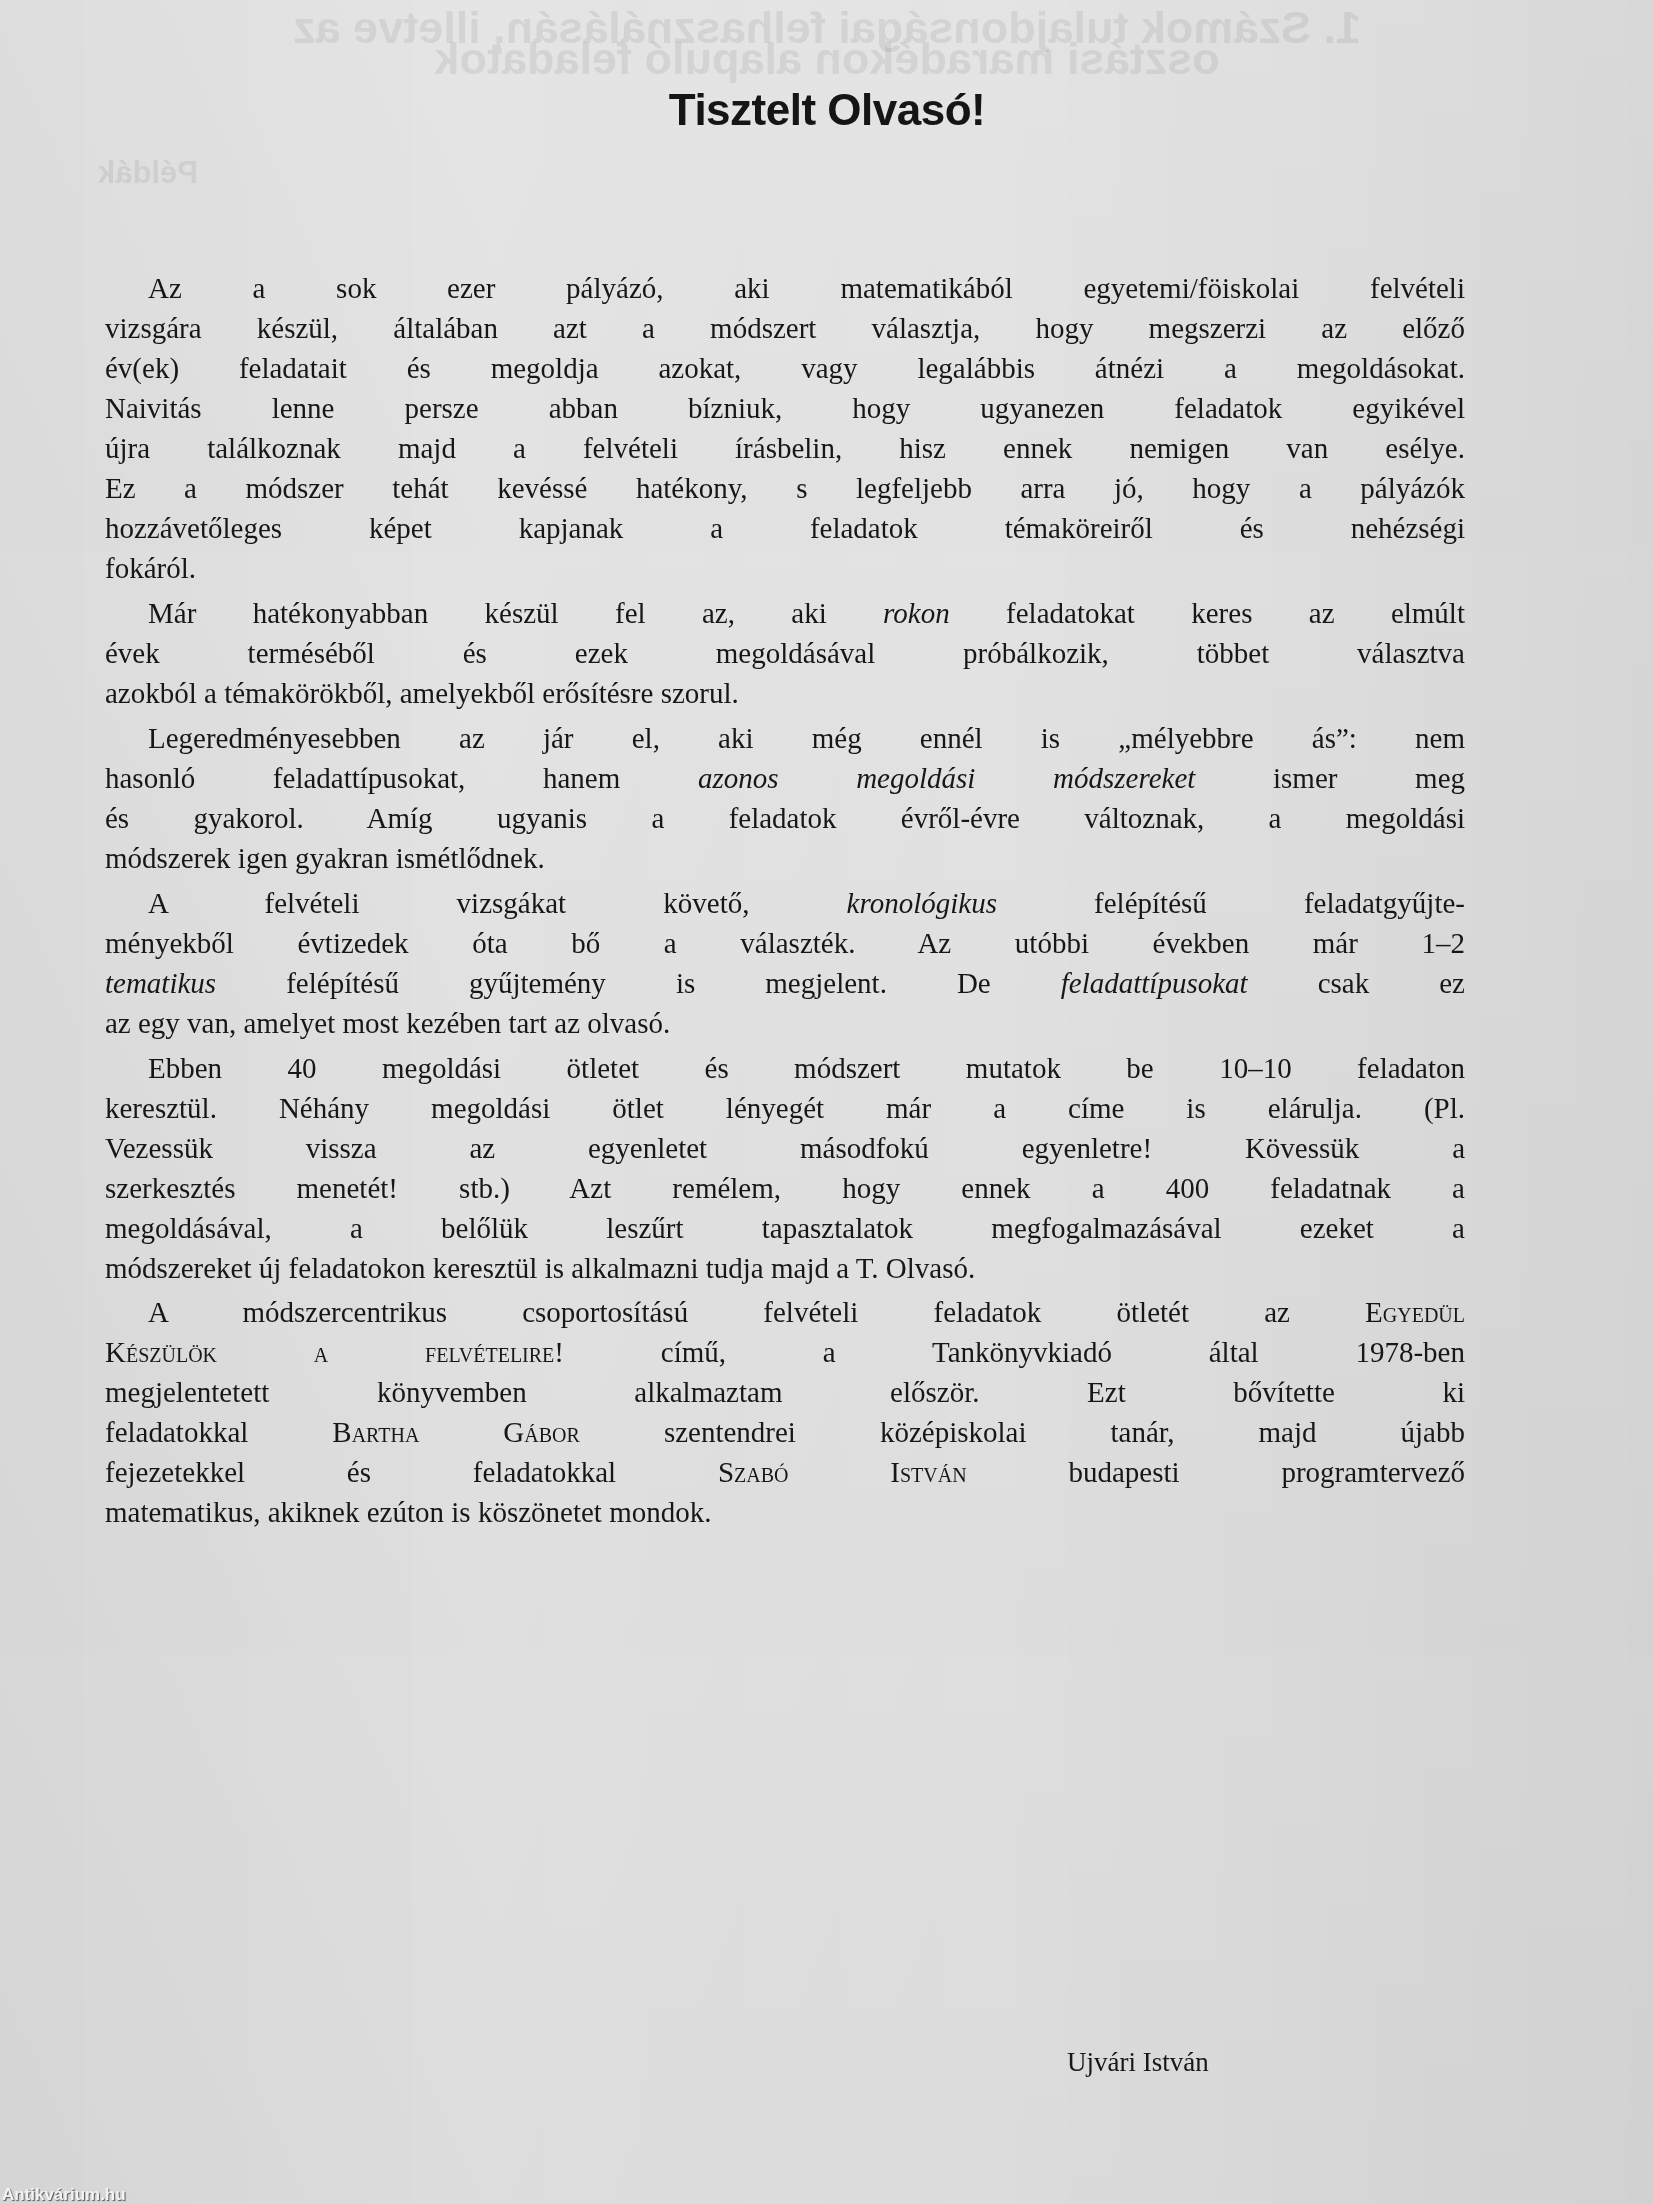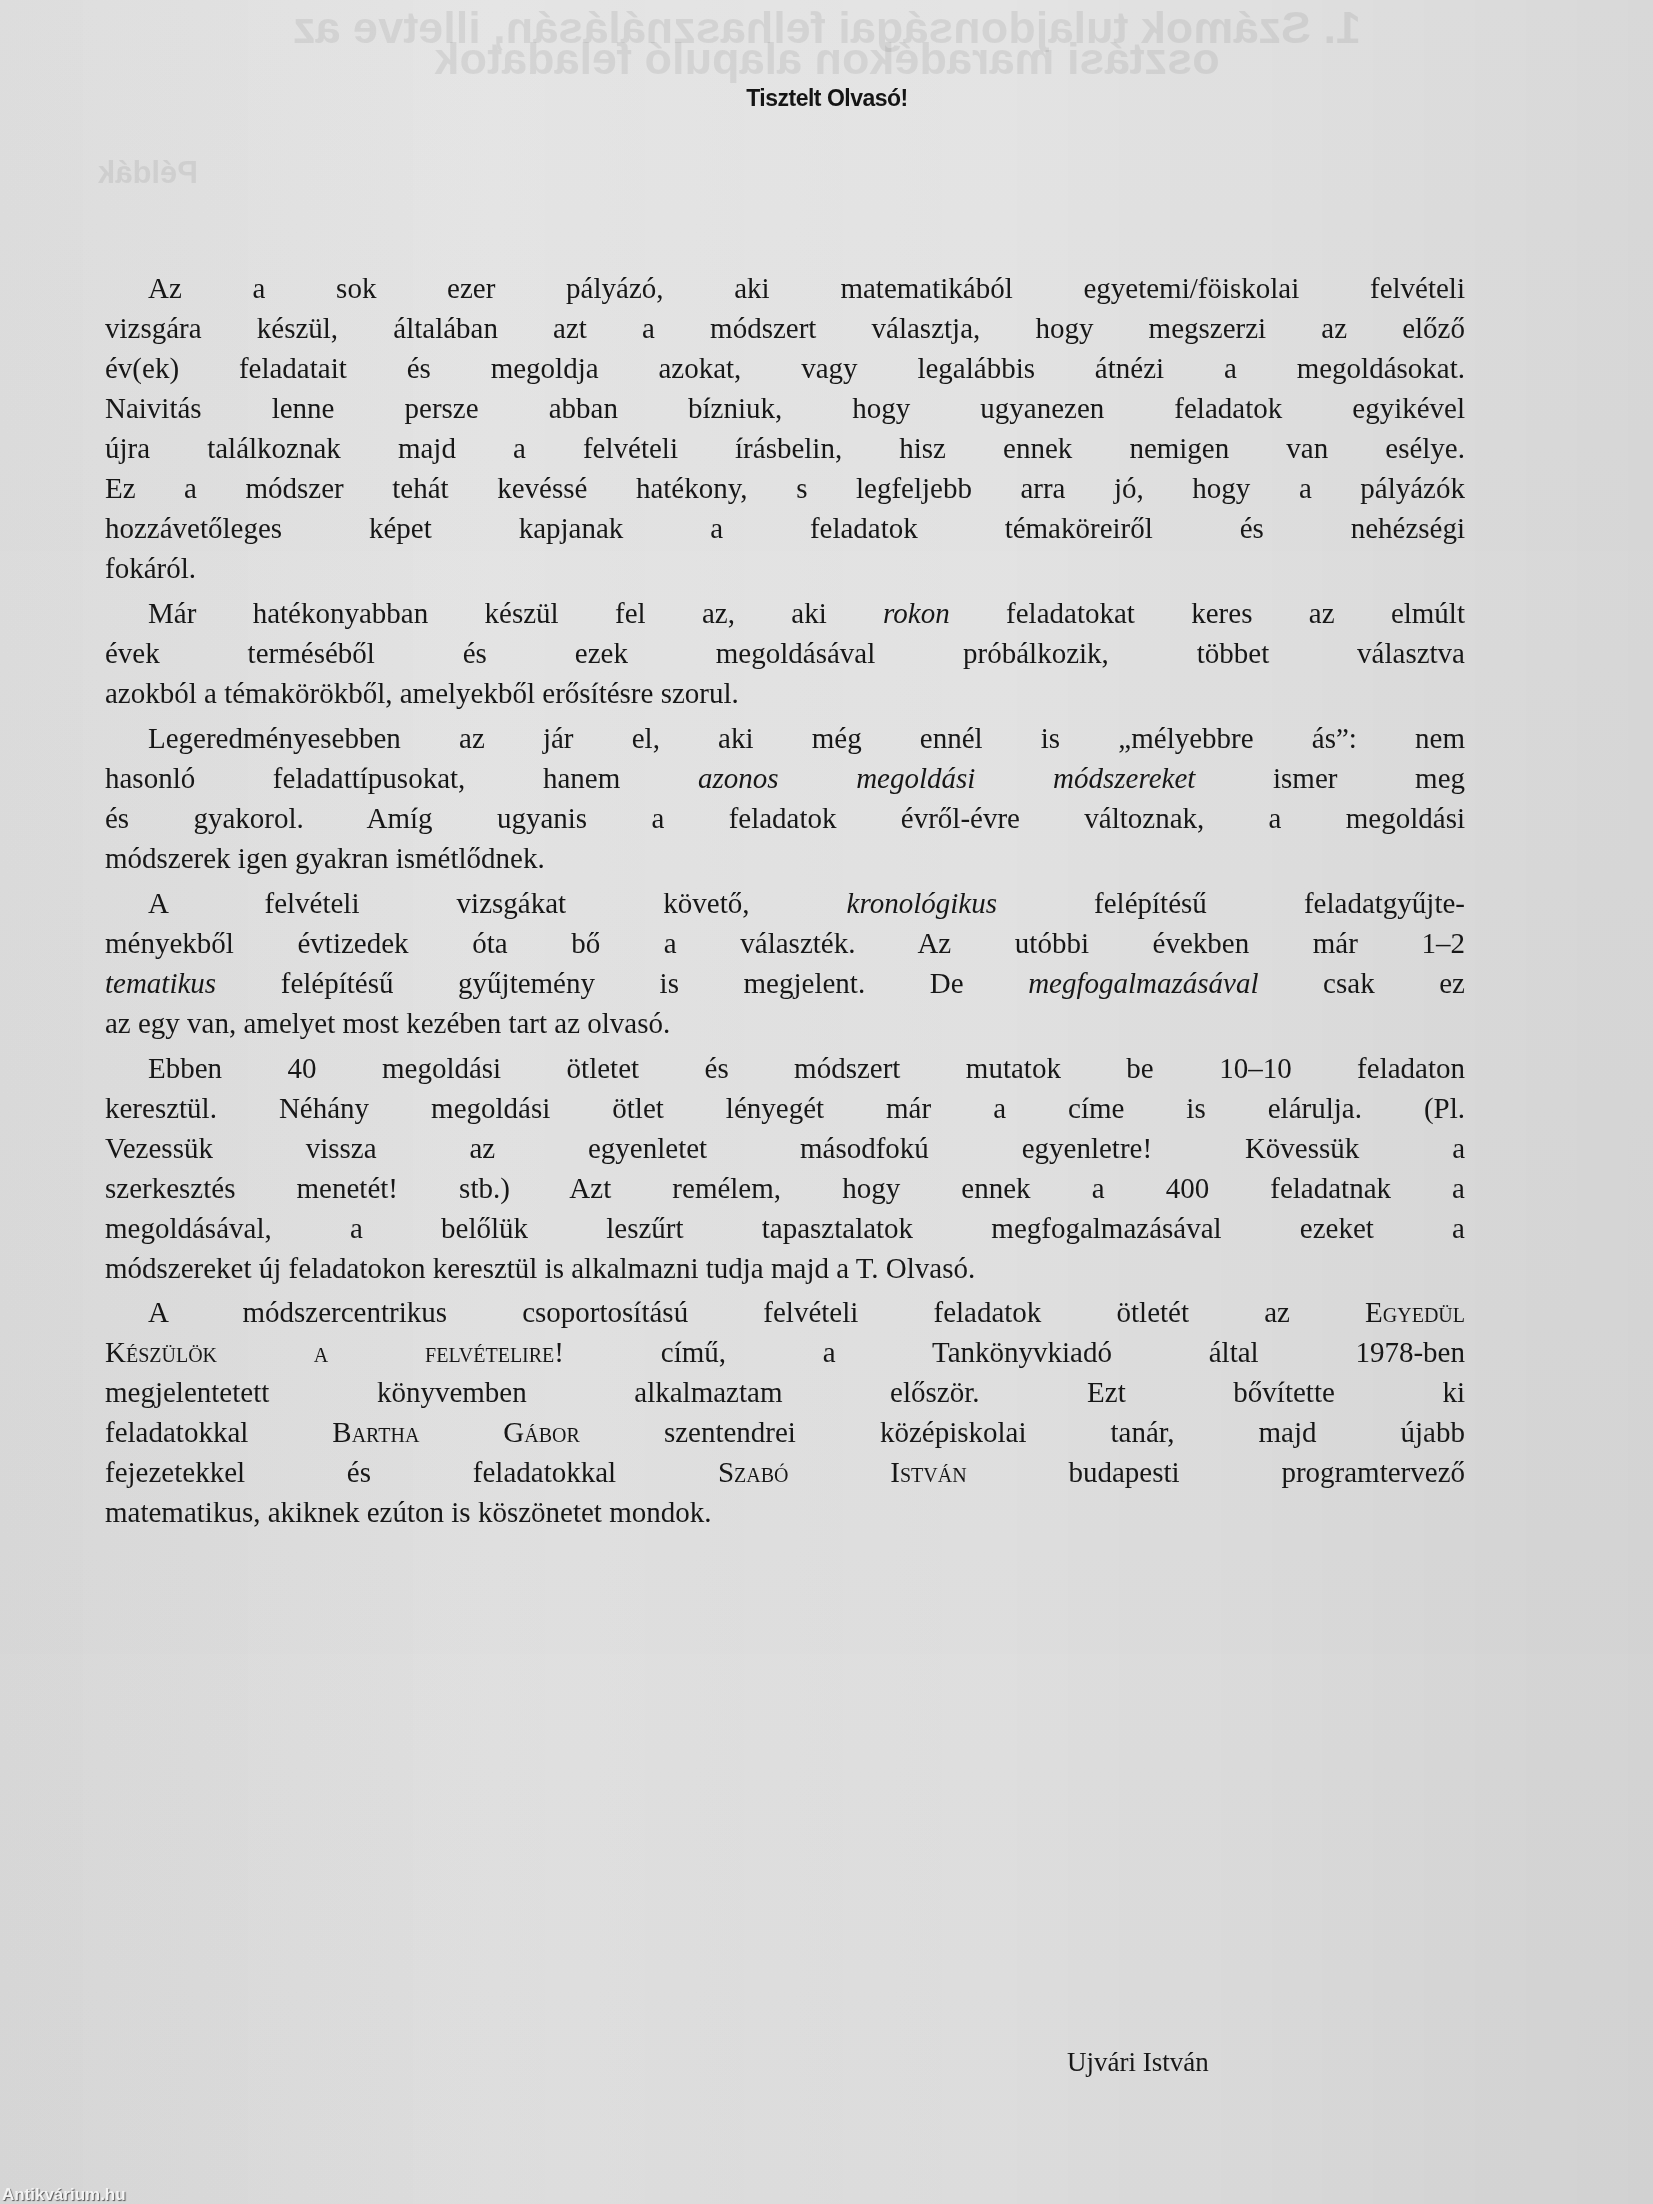--- a/index.html
+++ b/index.html
@@ -32,21 +32,21 @@
   .ghost.g2 { top: 33px; font-size: 45px; }
   .ghost.g3 { top: 155px; font-size: 31px; left: -679px; }
   .title {
     position: absolute;
     top: 85px;
     left: 0;
     width: 1654px;
     text-align: center;
     font-family: "Liberation Sans", sans-serif;
     font-weight: bold;
-    font-size: 23px;
+    font-size: 44px;
     letter-spacing: -0.5px;
     color: #151515;
   }
   .body-text {
     position: absolute;
     top: 268px;
     left: 105px;
     width: 1360px;
     font-family: "Liberation Serif", serif;
     font-size: 29px;
@@ -124,21 +124,21 @@
     <span class="line indent">Legeredményesebben az jár el, aki még ennél is „mélyebbre ás”: nem</span>
     <span class="line"><span>hasonló feladattípusokat, hanem </span><em>azonos megoldási módszereket</em><span> ismer meg</span></span>
     <span class="line">és gyakorol. Amíg ugyanis a feladatok évről-évre változnak, a megoldási</span>
     <span class="line last">módszerek igen gyakran ismétlődnek.</span>
   </div>
   <div class="para-gap"></div>
 
   <div>
     <span class="line indent"><span>A felvételi vizsgákat követő, </span><em>kronológikus</em><span> felépítésű feladatgyűjte-</span></span>
     <span class="line">ményekből évtizedek óta bő a választék. Az utóbbi években már 1–2</span>
-    <span class="line"><em>tematikus</em><span> felépítésű gyűjtemény is megjelent. De </span><em>megfogalmazásával</em><span> csak ez</span></span>
+    <span class="line"><em>tematikus</em><span> felépítésű gyűjtemény is megjelent. De </span><em>feladattípusokat</em><span> csak ez</span></span>
     <span class="line last">az egy van, amelyet most kezében tart az olvasó.</span>
   </div>
   <div class="para-gap"></div>
 
   <div>
     <span class="line indent">Ebben 40 megoldási ötletet és módszert mutatok be 10–10 feladaton</span>
     <span class="line">keresztül. Néhány megoldási ötlet lényegét már a címe is elárulja. (Pl.</span>
     <span class="line">Vezessük vissza az egyenletet másodfokú egyenletre! Kövessük a</span>
     <span class="line">szerkesztés menetét! stb.) Azt remélem, hogy ennek a 400 feladatnak a</span>
     <span class="line">megoldásával, a belőlük leszűrt tapasztalatok megfogalmazásával ezeket a</span>

